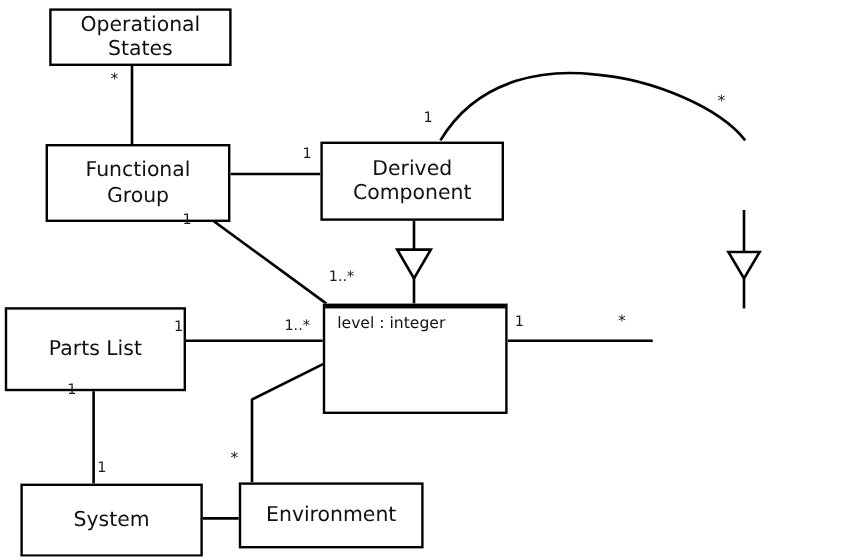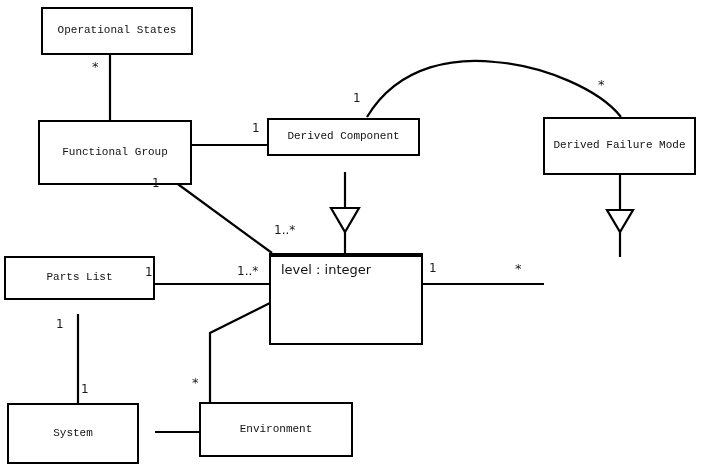--- a/index.html
+++ b/index.html
@@ -33,25 +33,24 @@
     display: flex;
     flex-direction: column;
     z-index: 2;
   }
   .uml-name-compartment {
     flex: 1 1 auto;
     display: flex;
     align-items: center;
     justify-content: center;
     text-align: center;
-    font-size: 11px;
+    font-size: 17px;
     color: #111111;
     padding: 0 6px;
     line-height: 1.2;
-    font-family: Liberation Mono, monospace;
   }
   .uml-attr-compartment {
     border-top: 2px solid #000000;
     font-size: 13px;
     color: #111111;
     padding: 5px 0 5px 10px;
     text-align: left;
     line-height: 1.2;
   }
   .multiplicity {
@@ -101,38 +100,35 @@
   </svg>
 
   <div class="uml-class" style="left:41px; top:7px; width:152px; height:48px;">
     <div class="uml-name-compartment">Operational States</div>
   </div>
 
   <div class="uml-class" style="left:38px; top:120px; width:154px; height:65px;">
     <div class="uml-name-compartment">Functional Group</div>
   </div>
 
-  <div class="uml-class" style="left:267px; top:118px; width:153px; height:38px;">
+  <div class="uml-class" style="left:267px; top:118px; width:153px; height:66px;">
     <div class="uml-name-compartment">Derived Component</div>
   </div>
 
-  <div class="uml-class" style="left:543px; top:117px; width:153px; height:58px;">
-    <div class="uml-name-compartment">Derived Failure Mode</div>
-  </div>
 
-  <div class="uml-class" style="left:4px; top:256px; width:151px; height:44px;">
+  <div class="uml-class" style="left:4px; top:256px; width:151px; height:70px;">
     <div class="uml-name-compartment">Parts List</div>
   </div>
 
   <div class="uml-class" style="left:269px; top:253px; width:154px; height:92px;">
     <div class="uml-attr-compartment">level : integer</div>
   </div>
 
 
-  <div class="uml-class" style="left:7px; top:403px; width:132px; height:61px;">
+  <div class="uml-class" style="left:17px; top:403px; width:152px; height:61px;">
     <div class="uml-name-compartment">System</div>
   </div>
 
   <div class="uml-class" style="left:199px; top:402px; width:154px; height:55px;">
     <div class="uml-name-compartment">Environment</div>
   </div>
 
   <div class="multiplicity mult-star" style="left:92px; top:60px;">*</div>
 
   <div class="multiplicity" style="left:252px; top:122px;">1</div>

